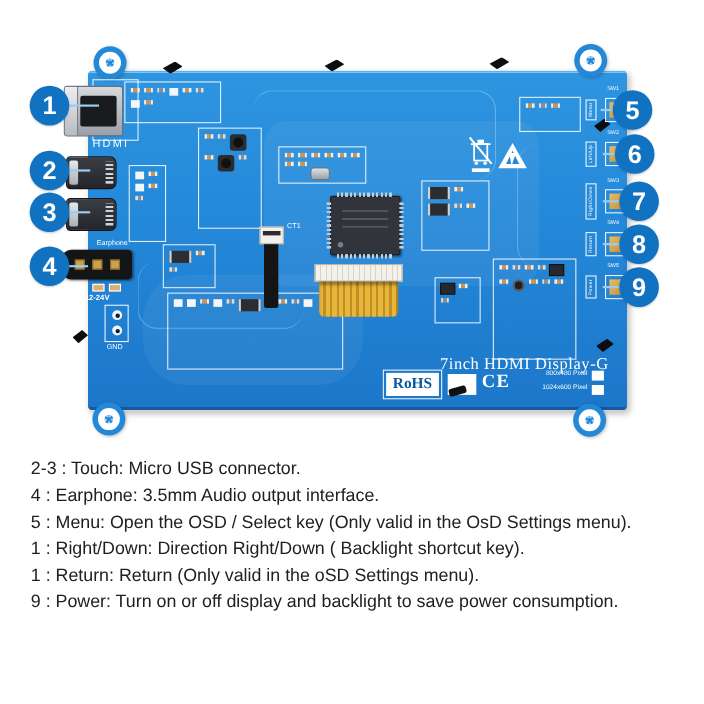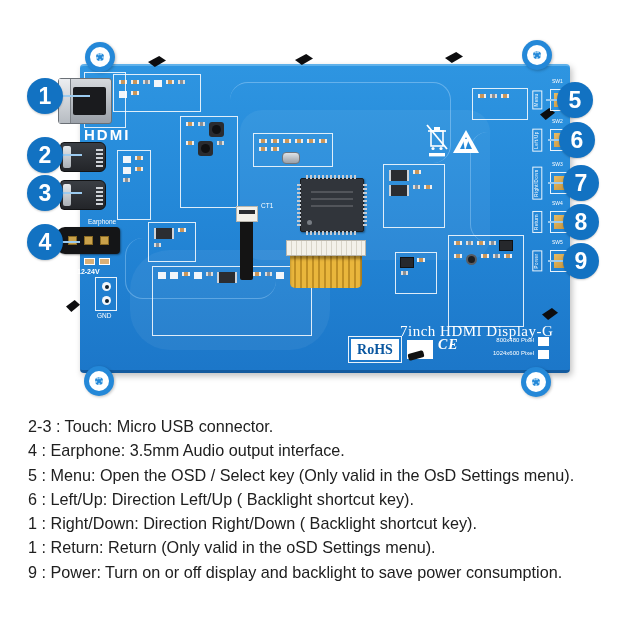--- a/index.html
+++ b/index.html
@@ -55,41 +55,41 @@
   .hdmi .mouth{position:absolute;left:14px;right:5px;top:8px;bottom:8px;background:#1a1b1e;border-radius:2px;}
   .hdmi .face{position:absolute;left:0;top:0;bottom:0;width:11px;background:linear-gradient(180deg,#eceef1,#b7bcc2);border-right:1px solid #7c8187;}
   .usb{position:absolute;left:60px;width:46px;height:30px;background:linear-gradient(180deg,#3a3e44,#232529);border:1px solid #121315;border-radius:4px 6px 6px 4px;box-sizing:border-box;}
   .usb::before{content:"";position:absolute;left:2px;top:3px;bottom:3px;width:8px;background:linear-gradient(180deg,#e6e9ec,#aab0b6);border-radius:2px;}
   .usb::after{content:"";position:absolute;right:2px;top:4px;bottom:4px;width:7px;background:repeating-linear-gradient(0deg,#cfd3d8 0 2px,transparent 2px 4px);}
   .jack{position:absolute;left:56px;top:227px;width:64px;height:27px;background:#141517;border-radius:9px 4px 4px 9px;box-shadow:1px 1px 2px rgba(0,0,0,.4);}
   .jack .pad{position:absolute;top:9px;width:9px;height:9px;background:#caa24b;border:1px solid #8a6a23;box-sizing:border-box;}
 
   
   .wtxt{position:absolute;color:#fff;white-space:nowrap;}
-  .hdmi-label{font-size:15px;font-weight:bold;letter-spacing:2px;}
+  .hdmi-label{font-size:10px;font-weight:normal;letter-spacing:2px;}
   .tiny{font-size:6.5px;}
   .pwr-pads span{position:absolute;width:9px;height:5px;background:#d9b078;border:1px solid #fff;}
   .gnd-box{position:absolute;left:95px;top:277px;width:22px;height:34px;border:1px solid rgba(255,255,255,.9);box-sizing:border-box;}
   .gnd-box i{position:absolute;left:6px;width:9px;height:9px;border-radius:50%;background:#f2f6fa;}
   .gnd-box i::after{content:"";position:absolute;inset:2.5px;border-radius:50%;background:#10202e;}
 
   
   .btn{position:absolute;left:532px;width:48px;height:36px;}
   .vlabel{position:absolute;left:0;top:50%;transform:translateY(-50%) rotate(180deg);writing-mode:vertical-rl;
           font-size:4.5px;line-height:1.4;color:#fff;border:1px solid rgba(255,255,255,.9);padding:2px 1px;letter-spacing:.4px;}
   .sw{position:absolute;left:20px;top:-4px;font-size:5px;color:#fff;}
   .housing{position:absolute;left:18px;top:7px;width:22px;height:22px;border:1px solid rgba(255,255,255,.9);box-sizing:border-box;}
   .gold{position:absolute;inset:3px;background:linear-gradient(135deg,#e8bc64,#c2913a);}
   .core{position:absolute;inset:8px;background:#8a6420;border-radius:2px;}
 
   
   .rohs{position:absolute;left:351px;top:339px;width:48px;height:21px;background:#fff;outline:1px solid rgba(255,255,255,.9);outline-offset:2px;
         display:flex;align-items:center;justify-content:center;font-family:"Liberation Serif",serif;font-weight:bold;font-size:14px;color:#0a57a0;}
   .white-rect{position:absolute;left:407px;top:340px;width:26px;height:19px;background:#fff;}
-  .ce{position:absolute;left:438px;top:337px;font-family:"Liberation Serif",serif;font-weight:bold;font-size:14px;color:#fff;letter-spacing:1px;font-style:italic;}
+  .ce{position:absolute;left:438px;top:337px;font-family:"Liberation Serif",serif;font-weight:bold;font-size:17px;color:#fff;letter-spacing:1px;}
   .board-title{position:absolute;left:400px;top:323px;font-family:"Liberation Serif",serif;font-size:15px;color:#fff;letter-spacing:.5px;}
   .res-label{position:absolute;font-size:6px;color:#fff;text-align:right;width:70px;}
   .res-sq{position:absolute;left:538px;width:11px;height:9px;background:#fff;}
   .jumper{position:absolute;left:408px;top:352px;width:16px;height:7px;background:#111;border-radius:2px;transform:rotate(-15deg);}
 
   
   .clip{position:absolute;background:#0d0d0f;clip-path:polygon(0 55%,62% 0,100% 40%,38% 100%);}
 
   
   .callout{position:absolute;width:36px;height:36px;border-radius:50%;background:#1272c2;color:#fff;
@@ -341,19 +341,18 @@
   <div class="callout" style="left:557px;top:82px;">5</div>
   <div class="callout" style="left:559px;top:122px;">6</div>
   <div class="callout" style="left:563px;top:165px;">7</div>
   <div class="callout" style="left:563px;top:204px;">8</div>
   <div class="callout" style="left:563px;top:243px;">9</div>
 
   <div class="legend">
     <p>2-3 : Touch: Micro USB connector.</p>
     <p>4 : Earphone: 3.5mm Audio output interface.</p>
     <p>5 : Menu: Open the OSD / Select key (Only valid in the OsD Settings menu).</p>
-    <p>6 : Left/Up: Direction Left/Up ( Backlight shortcut key).</p>
     <p>1 : Right/Down: Direction Right/Down ( Backlight shortcut key).</p>
     <p>1 : Return: Return (Only valid in the oSD Settings menu).</p>
     <p>9 : Power: Turn on or off display and backlight to save power consumption.</p>
   </div>
 
 </div>
 
 </body></html>

